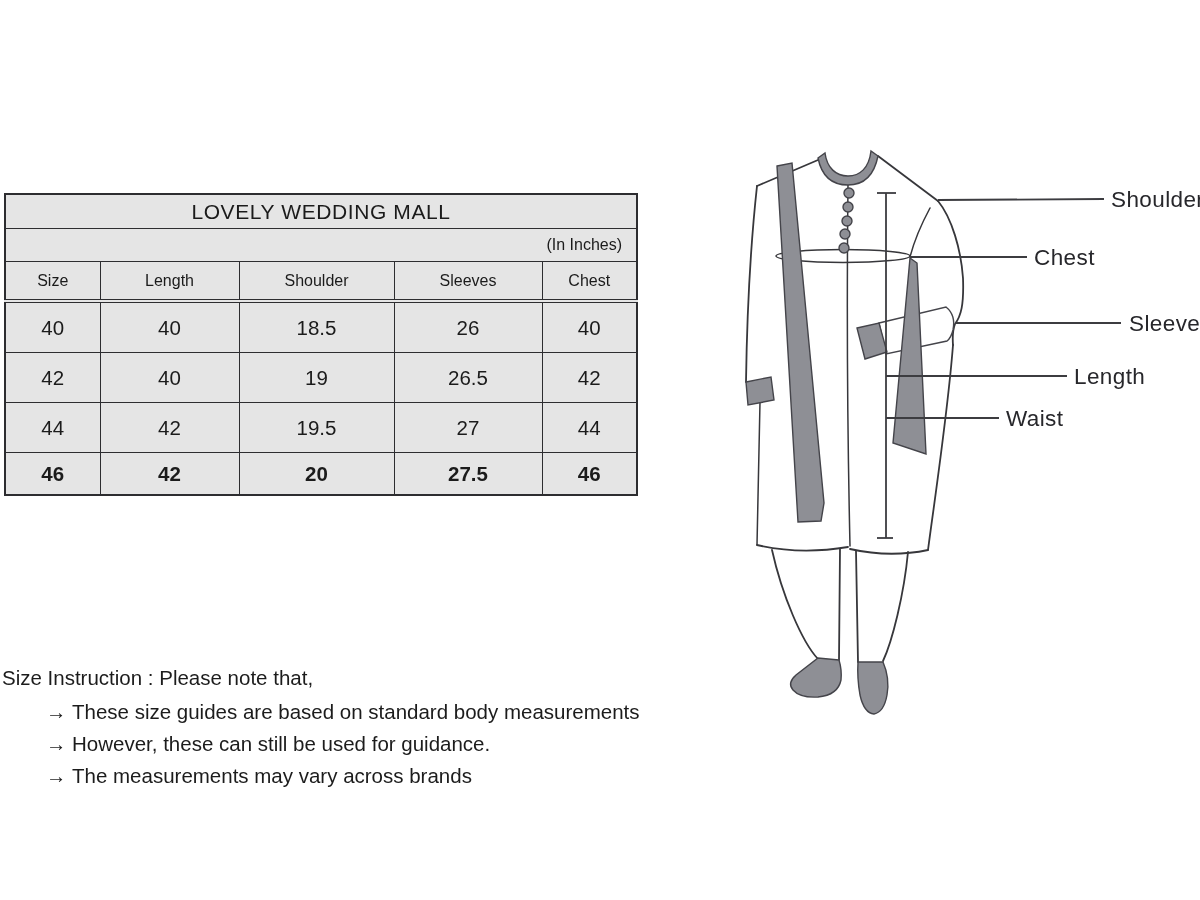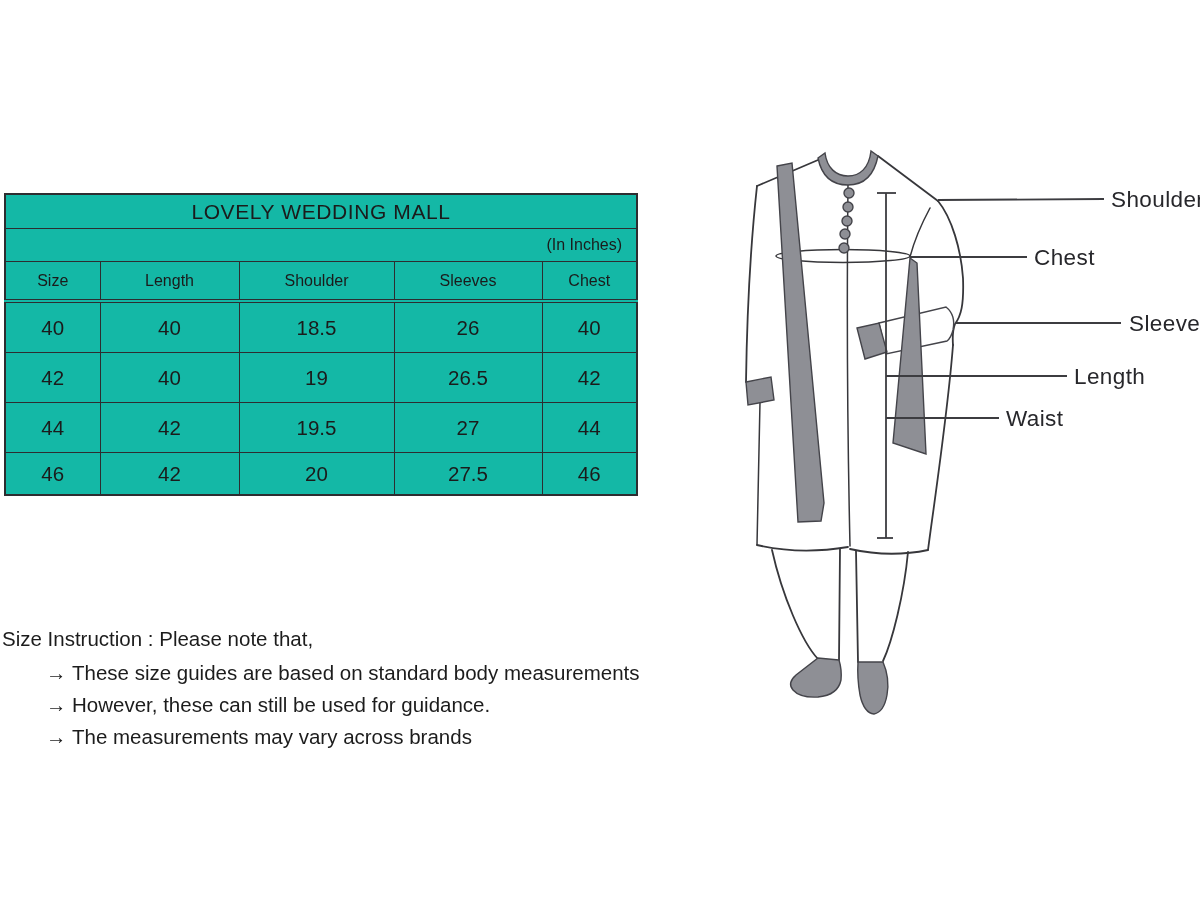--- a/index.html
+++ b/index.html
@@ -2,33 +2,33 @@
 <html><head>
 <meta charset="utf-8">
 <style>
   html,body{margin:0;padding:0;background:#ffffff;}
   .stage{
     position:relative;width:1200px;height:900px;background:#ffffff;
     font-family:"Liberation Sans",sans-serif;color:#1b1b1b;overflow:hidden;
   }
   
   .table-wrap{position:absolute;left:4px;top:193px;}
-  table.size-table{border-collapse:collapse;table-layout:fixed;width:632px;background:#14b8a6;
+  table.size-table{border-collapse:collapse;table-layout:fixed;width:632px;background:#e5e5e5;
     border:2.5px solid #2d2d30;}
   table.size-table td,table.size-table th{
     border:1.5px solid #2d2d30;font-weight:400;text-align:center;vertical-align:middle;
     font-size:16px;color:#1b1b1b;padding:0;overflow:hidden;white-space:nowrap;}
   tr.title-row td{height:33px;font-size:21px;letter-spacing:.6px;}
   tr.inches-row td{height:32px;text-align:right;padding-right:14px;}
   tr.subtitle-row td{height:31px;}
   tr.header-row th{height:37px;border-bottom:4px double #2d2d30;}
   tr.data-row td{height:49px;font-size:20.5px;}
-  tr.data-row.last td{height:41px;}
+  tr.data-row.last td{height:41px;font-weight:bold;}
   
-  .instructions{position:absolute;left:2px;top:627px;width:690px;font-size:20.5px;color:#1c1c1c;}
+  .instructions{position:absolute;left:2px;top:666px;width:690px;font-size:20.5px;color:#1c1c1c;}
   .instructions .heading{line-height:24px;margin-bottom:10px;}
   .instructions .bullet{line-height:24px;margin-bottom:8px;white-space:nowrap;margin-left:44px;}
   .instructions .arrow{display:inline-block;min-width:26px;}
   
   .figure-wrap{position:absolute;left:740px;top:130px;width:460px;height:650px;}
   svg .ln{stroke:#37373b;stroke-width:1.8;fill:none;stroke-linecap:round;stroke-linejoin:round;}
   svg .thin{stroke-width:1.5;}
   svg .grayshape{stroke:#44444a;stroke-width:1.4;}
   svg .white{fill:#ffffff;}
   svg .pointer{stroke:#3c3c40;stroke-width:1.8;}

